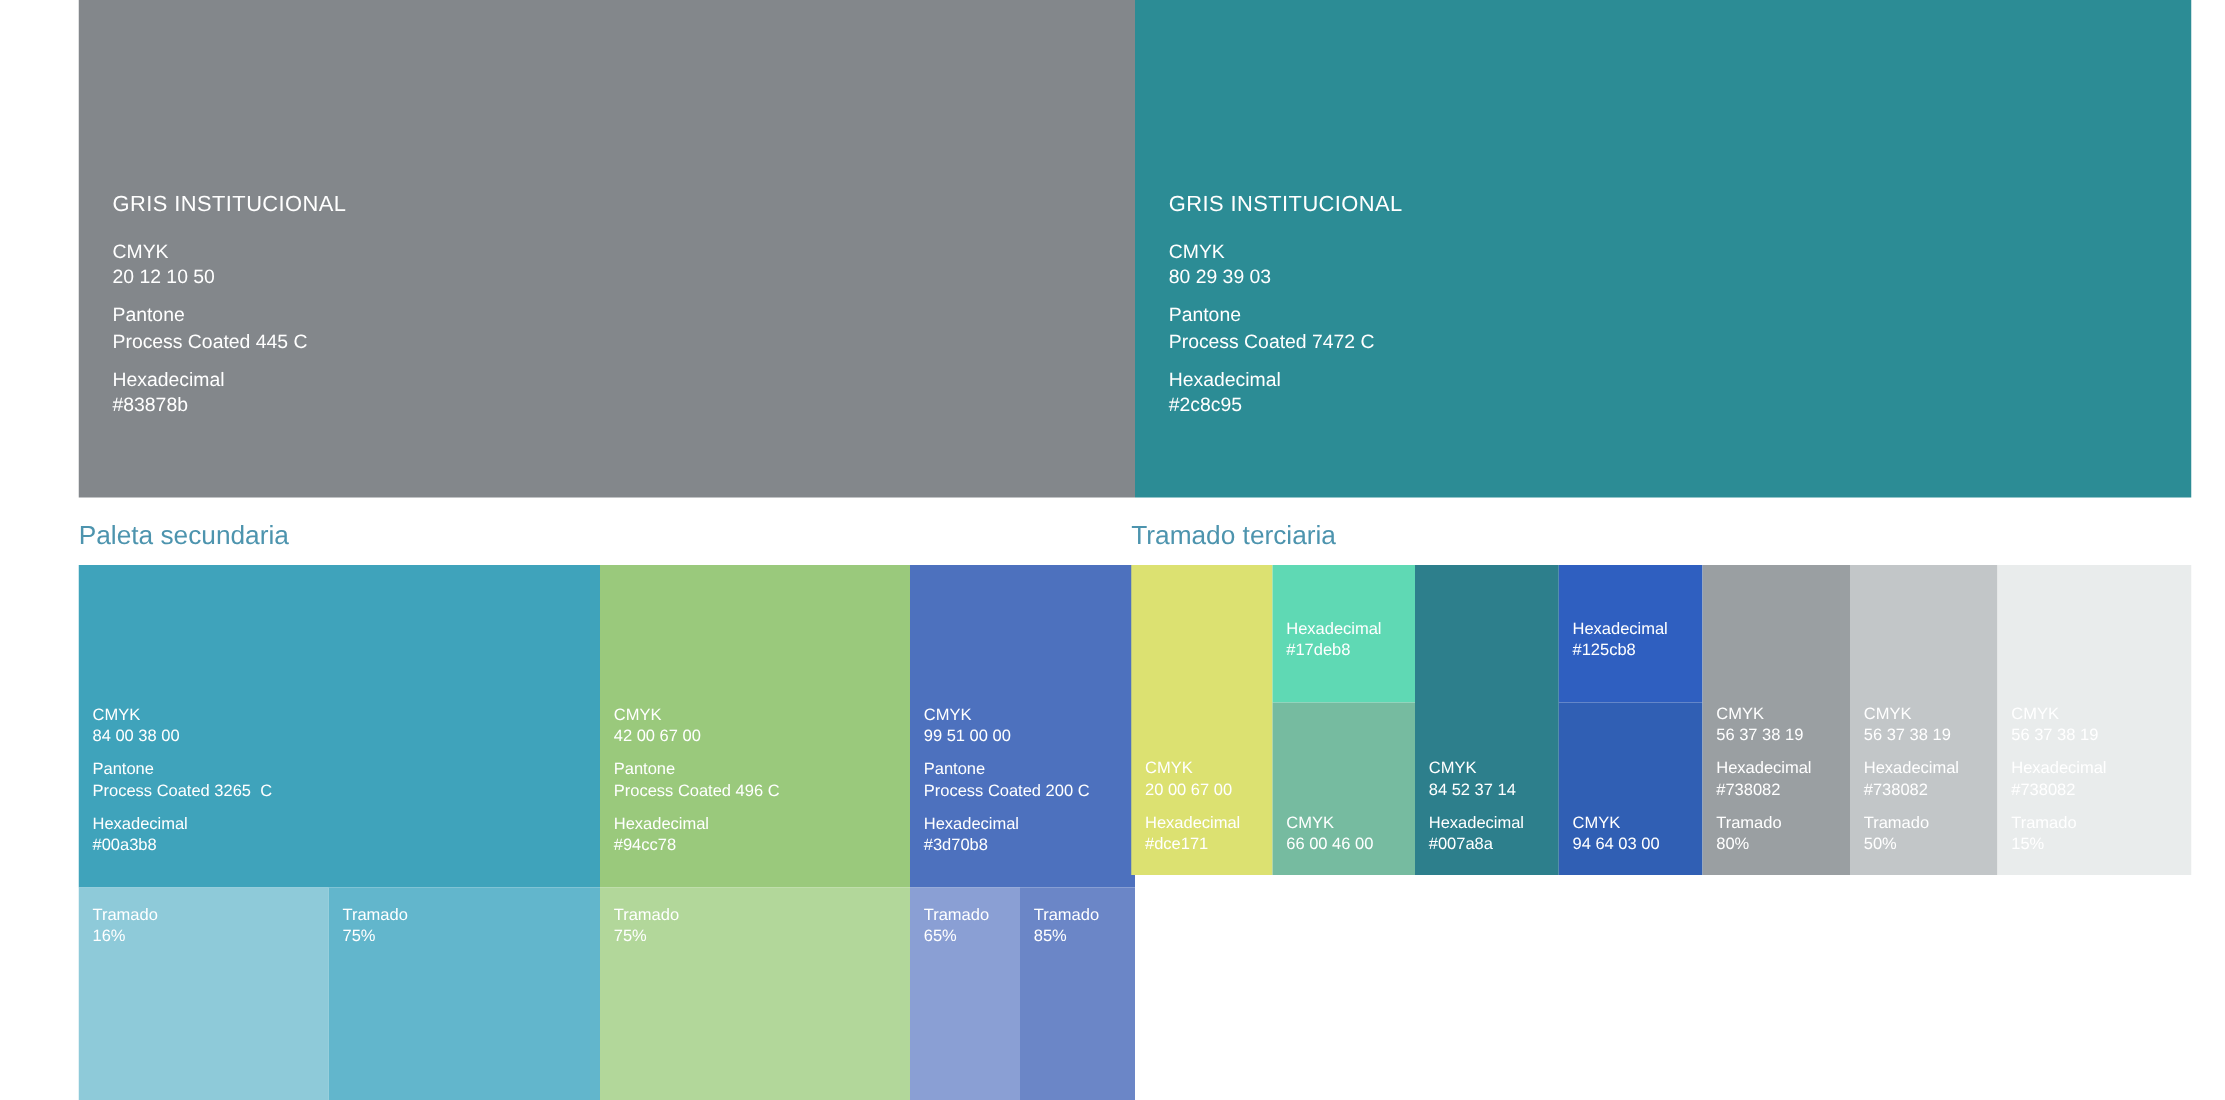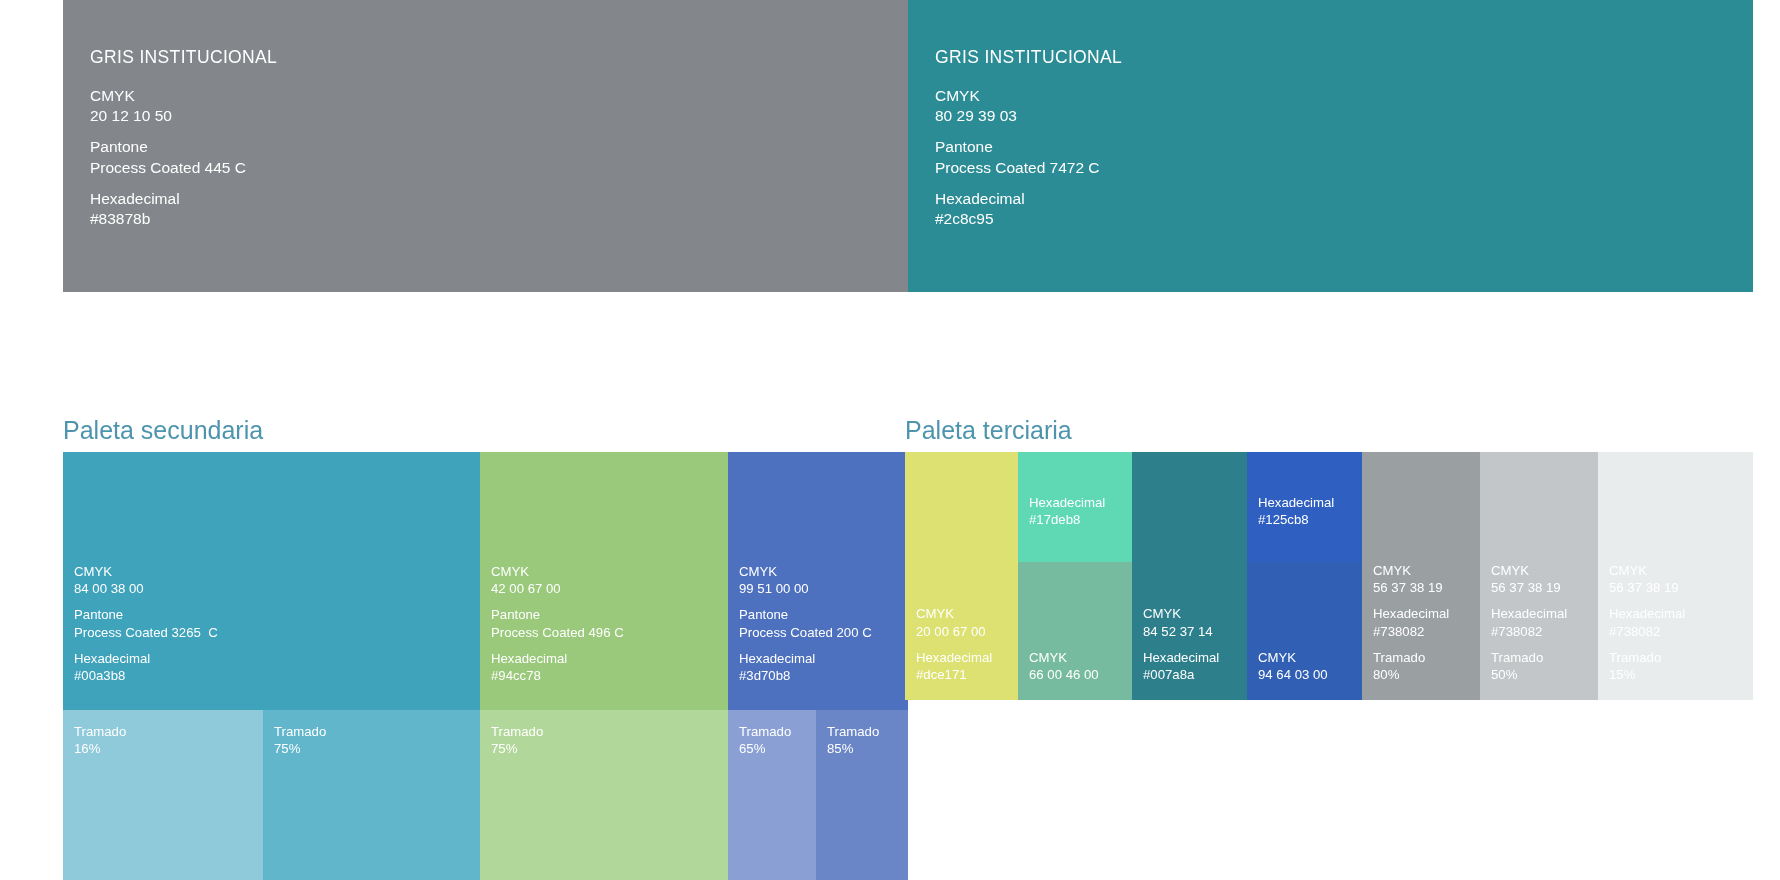--- a/index.html
+++ b/index.html
@@ -26,21 +26,21 @@
   .primary-row {
     position: absolute;
     left: 63px;
     top: 0px;
     width: 1690px;
     height: 398px;
     display: flex;
   }
   .primary-card {
     position: relative;
-    height: 292px;
+    height: 398px;
     box-sizing: border-box;
   }
   .primary-card.gris  { width: 845px; background: #83878b; }
   .primary-card.verde { width: 845px; background: #2c8c95; }
 
   .primary-inner {
     position: absolute;
     left: 27px;
     bottom: 63px;
     color: #ffffff;
@@ -62,21 +62,21 @@
   .field .val {
     display: block;
     font-size: 15.5px;
     color: #ffffff;
     white-space: pre;
   }
 
   
   .section-heading {
     position: absolute;
-    font-size: 25px;
+    font-size: 21px;
     color: #4d94ae;
     line-height: 1;
     white-space: nowrap;
   }
   #heading-secundaria { left: 63px; top: 418px; }
   #heading-terciaria  { left: 905px; top: 418px; }
 
   
   .secondary-block {
     position: absolute;
@@ -214,21 +214,21 @@
         <div class="field">
           <span class="lbl">Hexadecimal</span>
           <span class="val">#2c8c95</span>
         </div>
       </div>
     </div>
 
   </div>
 
   <div class="section-heading" id="heading-secundaria">Paleta secundaria</div>
-  <div class="section-heading" id="heading-terciaria">Paleta terciaria</div>
+  <div class="section-heading" id="heading-terciaria">Tramado terciaria</div>
 
   <div class="secondary-block">
 
     <div class="sec-main-row">
 
       <div class="sec-col" id="sec-col-0" style="width: 417px; background-color: rgb(63, 163, 187);">
         <div class="sec-text">
           <div class="field">
             <span class="lbl">CMYK</span>
             <span class="val">84 00 38 00</span>

